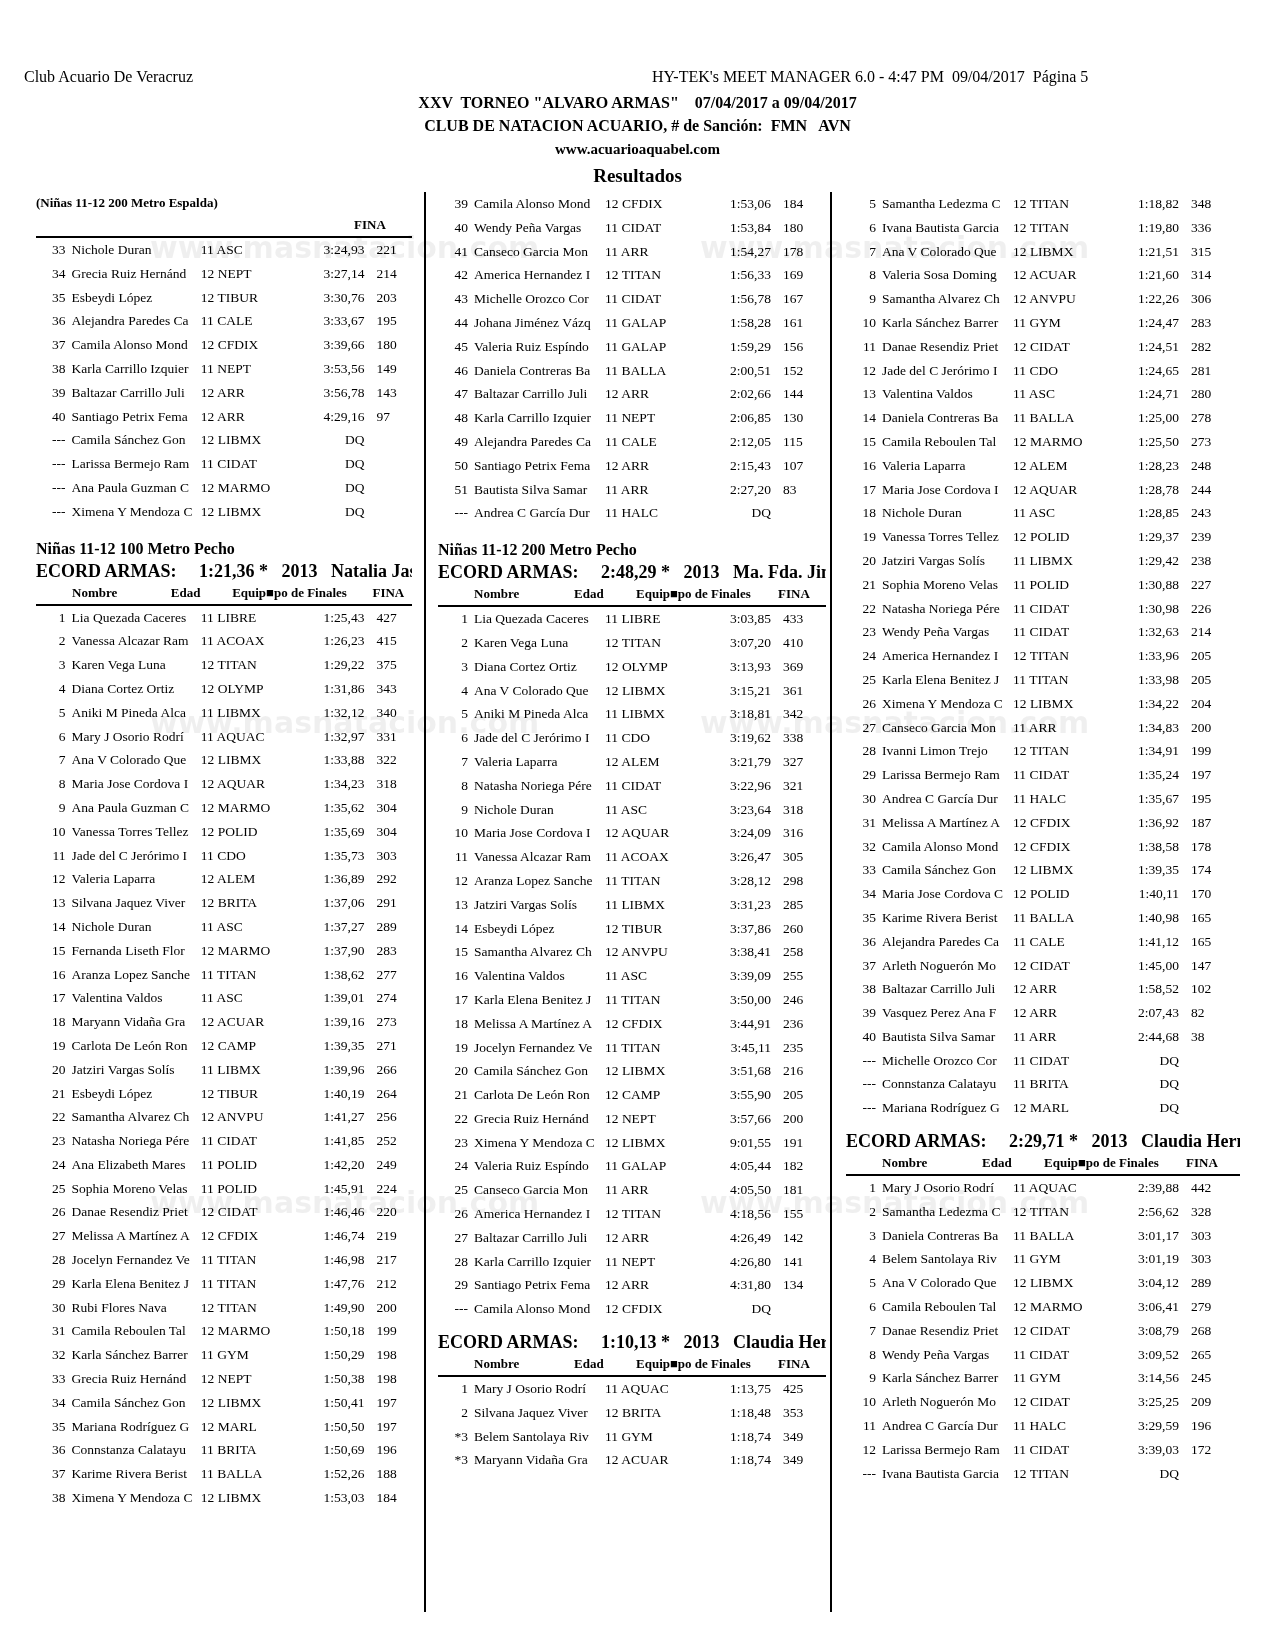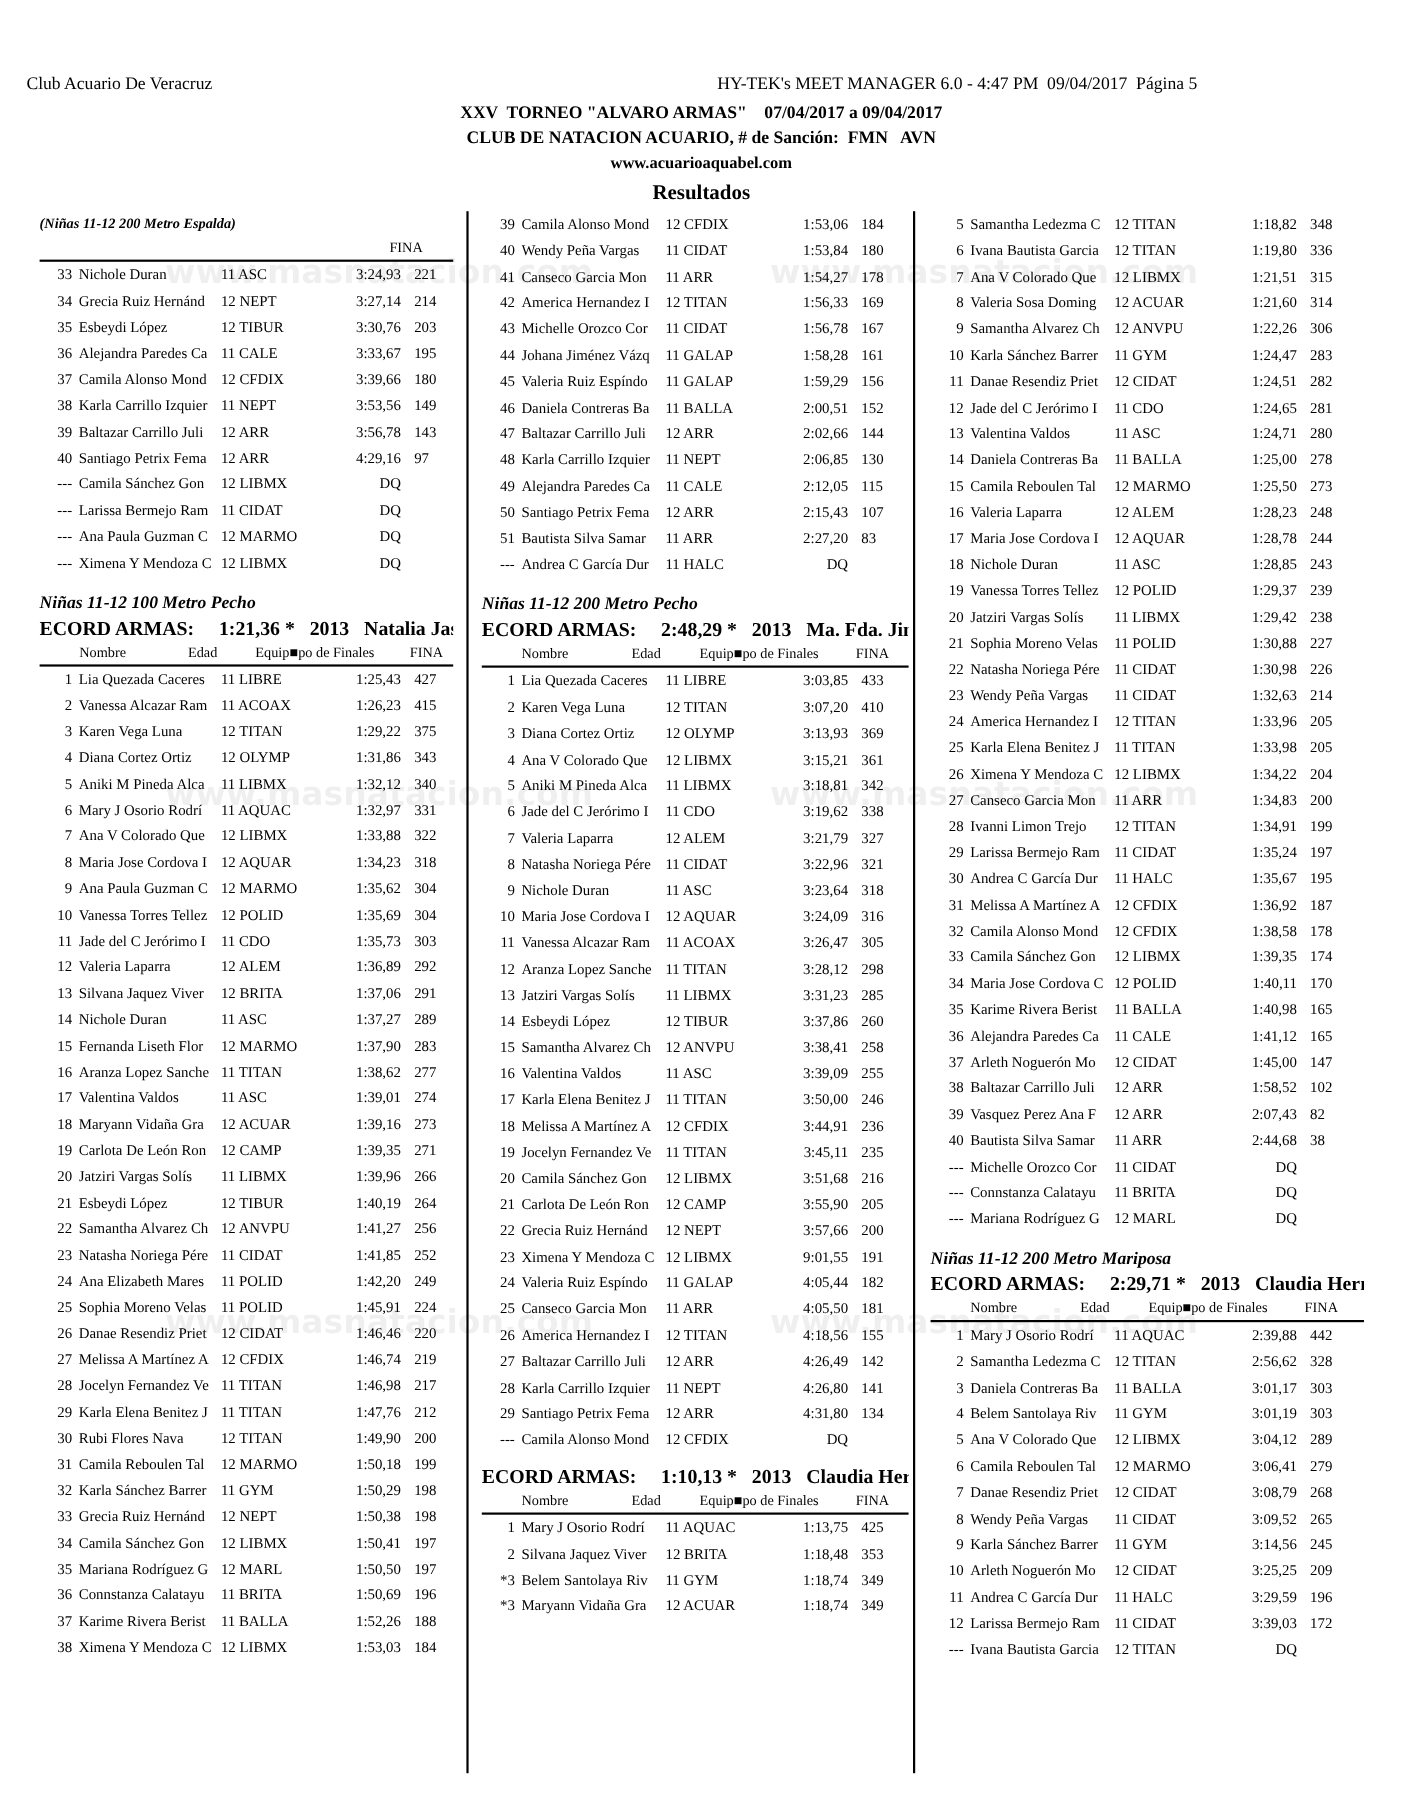--- a/index.html
+++ b/index.html
@@ -10,24 +10,24 @@
   .center-line { position: absolute; left: 0; width: 1275px; text-align: center; font-weight: bold; white-space: pre; }
   .t1 { top: 94px; font-size: 16px; left: 0; }
   .t2 { top: 117px; font-size: 16px; }
   .t3 { top: 141px; font-size: 15px; }
   .t4 { top: 165px; font-size: 19px; font-weight: bold; }
   .col { position: absolute; top: 192px; }
   .col1 { left: 36px; width: 376px; }
   .col2 { left: 438px; width: 388px; }
   .col3 { left: 846px; width: 394px; }
   .vline { position: absolute; width: 2px; background: #000; }
-  .ev-title { font-weight: bold; font-size: 16px; height: 22px; line-height: 22px; margin-top: 4px; white-space: nowrap; font-style: italic; }
+  .ev-title { font-weight: bold; font-size: 16px; height: 22px; line-height: 22px; margin-top: 4px; white-space: nowrap; }
   .ev-title.cont { font-size: 13px; margin-top: 0; }
   .record { font-weight: bold; font-size: 18px; height: 22px; line-height: 22px; white-space: pre; overflow: hidden; }
-  .colhead { display: flex; font-weight: normal; font-size: 13px; height: 22px; line-height: 22px; border-bottom: 2px solid #000; white-space: nowrap; }
+  .colhead { display: flex; font-weight: bold; font-size: 13px; height: 22px; line-height: 22px; border-bottom: 2px solid #000; white-space: nowrap; }
   .colhead .h-name { width: 100px; padding-left: 36px; }
   .colhead .h-edad { width: 62px; }
   .colhead .h-equipo { width: 142px; }
   .colhead .h-fina { width: 40px; }
   .row { display: flex; font-size: 13.5px; height: 23.8px; line-height: 23.8px; white-space: nowrap; }
   .c-place { width: 30px; text-align: right; padding-right: 6px; }
   .c-name { width: 127px; overflow: hidden; }
   .c-team { width: 94px; padding-left: 4px; }
   .c-time { width: 72px; text-align: right; padding-right: 12px; }
   .c-fina { width: 36px; }
@@ -1038,21 +1038,20 @@
       <span class="c-fina"></span>
     </div>
     <div class="row">
       <span class="c-place">---</span>
       <span class="c-name">Mariana Rodríguez G</span>
       <span class="c-team"><span>12</span><span> </span><span>MARL</span></span>
       <span class="c-time">DQ</span>
       <span class="c-fina"></span>
     </div>
     <div class="spacer"></div>
-    <div class="ev-title">Niñas 11-12 200 Metro Mariposa</div>
     <div class="record">ECORD ARMAS:     2:29,71 *   2013   Claudia Hernández Me</div>
     <div class="colhead">
       <span class="h-name">Nombre</span>
       <span class="h-edad">Edad</span>
       <span class="h-equipo">Equip■po de Finales</span>
       <span class="h-fina">FINA</span>
     </div>
     <div class="row">
       <span class="c-place">1</span>
       <span class="c-name">Mary  J Osorio Rodrí</span>

